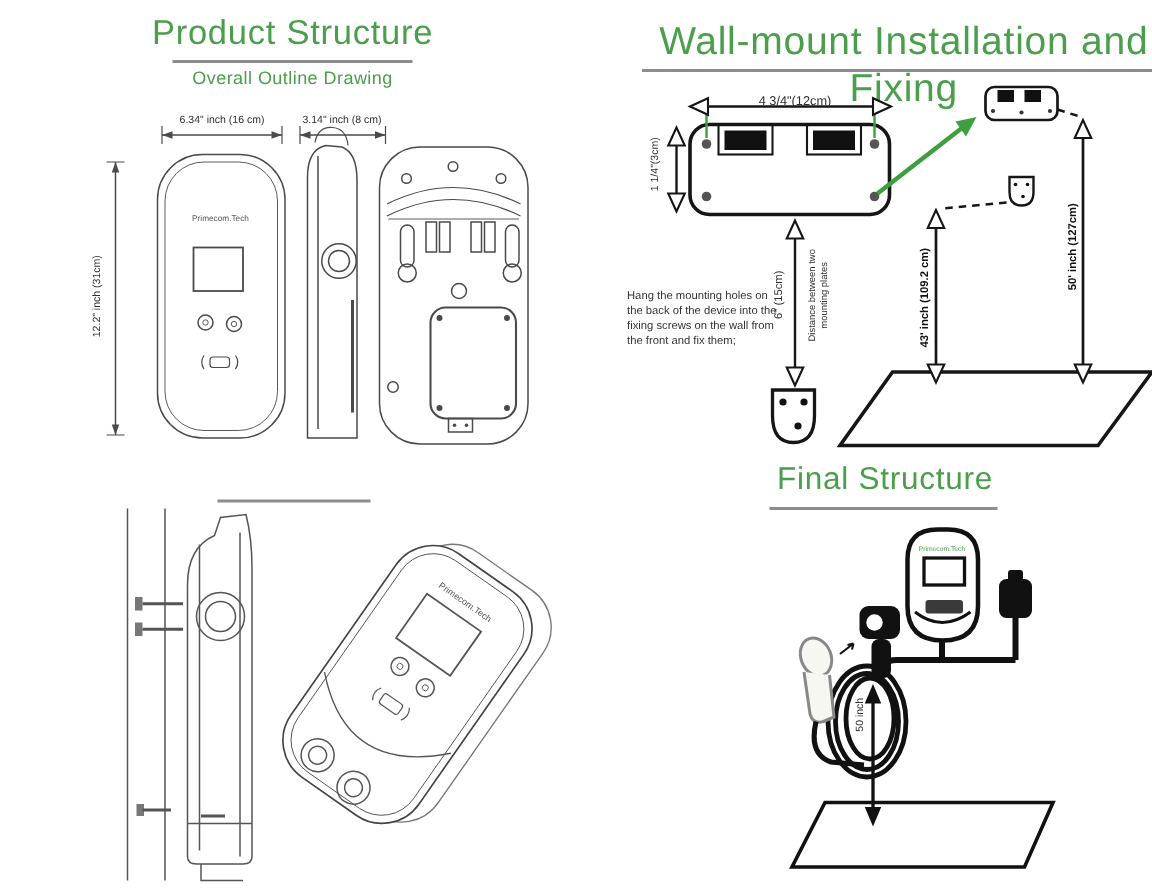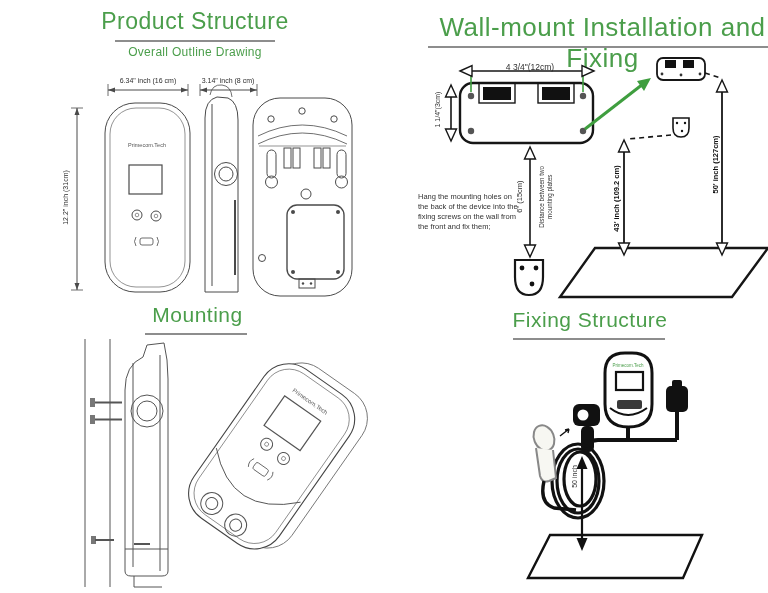--- a/index.html
+++ b/index.html
@@ -191,21 +191,20 @@
 
   <div class="dim" style="left:455px;top:62px;width:110px;font-size:8.5px;">4 3/4"(12cm)</div>
   <div class="dim rot" style="left:382px;top:106px;width:70px;">1 1/4"(3cm)</div>
   <div class="dim rot" style="left:463px;top:192px;width:72px;font-size:7.5px;">6" (15cm)</div>
   <div class="dim rot gapnote" style="left:483px;top:189px;width:86px;">Distance between two
 mounting plates</div>
   <div class="dim rot bold" style="left:546px;top:194px;width:100px;">43' inch (109.2 cm)</div>
   <div class="dim rot bold" style="left:650px;top:160px;width:90px;">50' inch (127cm)</div>
   <div class="note" style="left:398px;top:192px;width:102px;">Hang the mounting holes on the back of the device into the fixing screws on the wall from the front and fix them;</div>
 
-  <div class="title" style="left:90px;top:303px;width:175px;font-size:21px;">Mounting</div>
   <div class="rule" style="left:125px;top:333px;width:102px;"></div>
 
   <svg width="320" height="258" viewBox="0 0 320 258" style="left:30px;top:335px;">
     <g stroke="#555" stroke-width="1" fill="none">
       <line x1="35" y1="4" x2="35" y2="252"></line>
       <line x1="60" y1="4" x2="60" y2="252"></line>
       <g>
         <rect x="40" y="63" width="5" height="9" fill="#777" stroke="none"></rect>
         <line x1="45" y1="67.5" x2="72" y2="67.5" stroke-width="2"></line>
         <rect x="40" y="80" width="5" height="9" fill="#777" stroke="none"></rect>
@@ -236,21 +235,21 @@
         <path d="M-15,15 q-3.5,5 0,10 M8,15 q3.5,5 0,10" stroke-width=".8"></path>
         <circle cx="-24" cy="76" r="11"></circle>
           <circle cx="-24" cy="76" r="6"></circle>
         <circle cx="8" cy="80" r="11"></circle>
           <circle cx="8" cy="80" r="6"></circle>
         <text x="-2" y="-62" font-size="6" text-anchor="middle" fill="#555" stroke="none">Primecom.Tech</text>
       </g>
     </g>
   </svg>
 
-  <div class="title" style="left:450px;top:308px;width:240px;font-size:21px;">Fixing Structure</div>
+  <div class="title" style="left:450px;top:308px;width:240px;font-size:21px;">Final Structure</div>
   <div class="rule" style="left:493px;top:338px;width:152px;"></div>
 
   <svg width="300" height="253" viewBox="0 0 300 253" style="left:450px;top:340px;">
     <g stroke="#111" fill="none">
       <polygon points="80,195 232,195 213,238 58,238" stroke-width="2.4" fill="#fff"></polygon>
       <g>
         <path d="M135,33 Q135,13 155,13 L162,13 Q182,13 182,33 L182,64 Q182,87 158.5,87 Q135,87 135,64 Z" stroke-width="3"></path>
         <path d="M140,68 Q158,82 177,68" stroke-width="2"></path>
         <rect x="146" y="32" width="27" height="18" stroke-width="2.2"></rect>
         <rect x="147" y="60" width="25" height="9" rx="2" fill="#3a3a3a" stroke="none"></rect>

